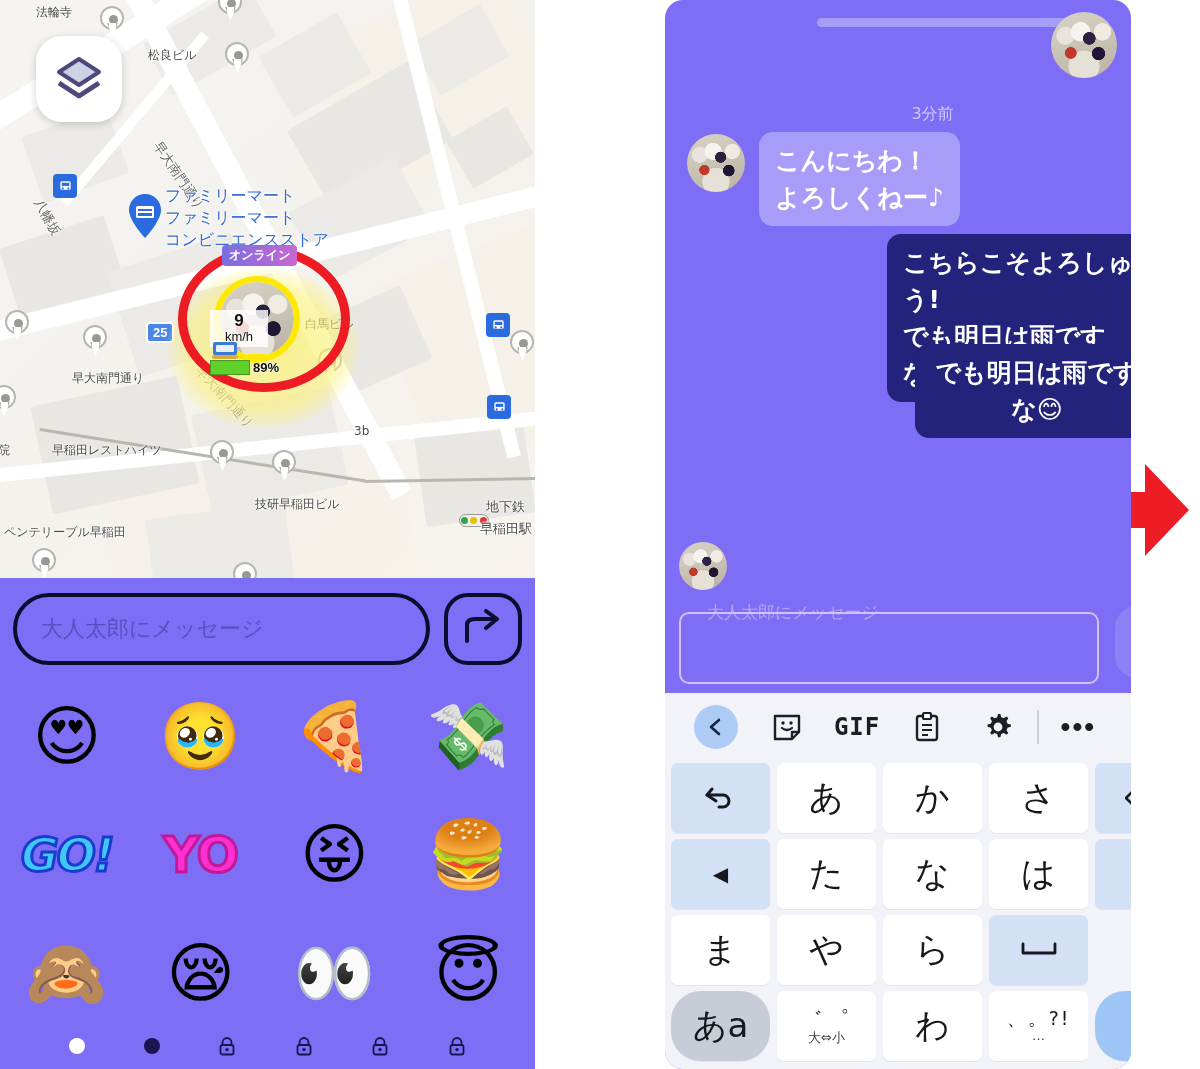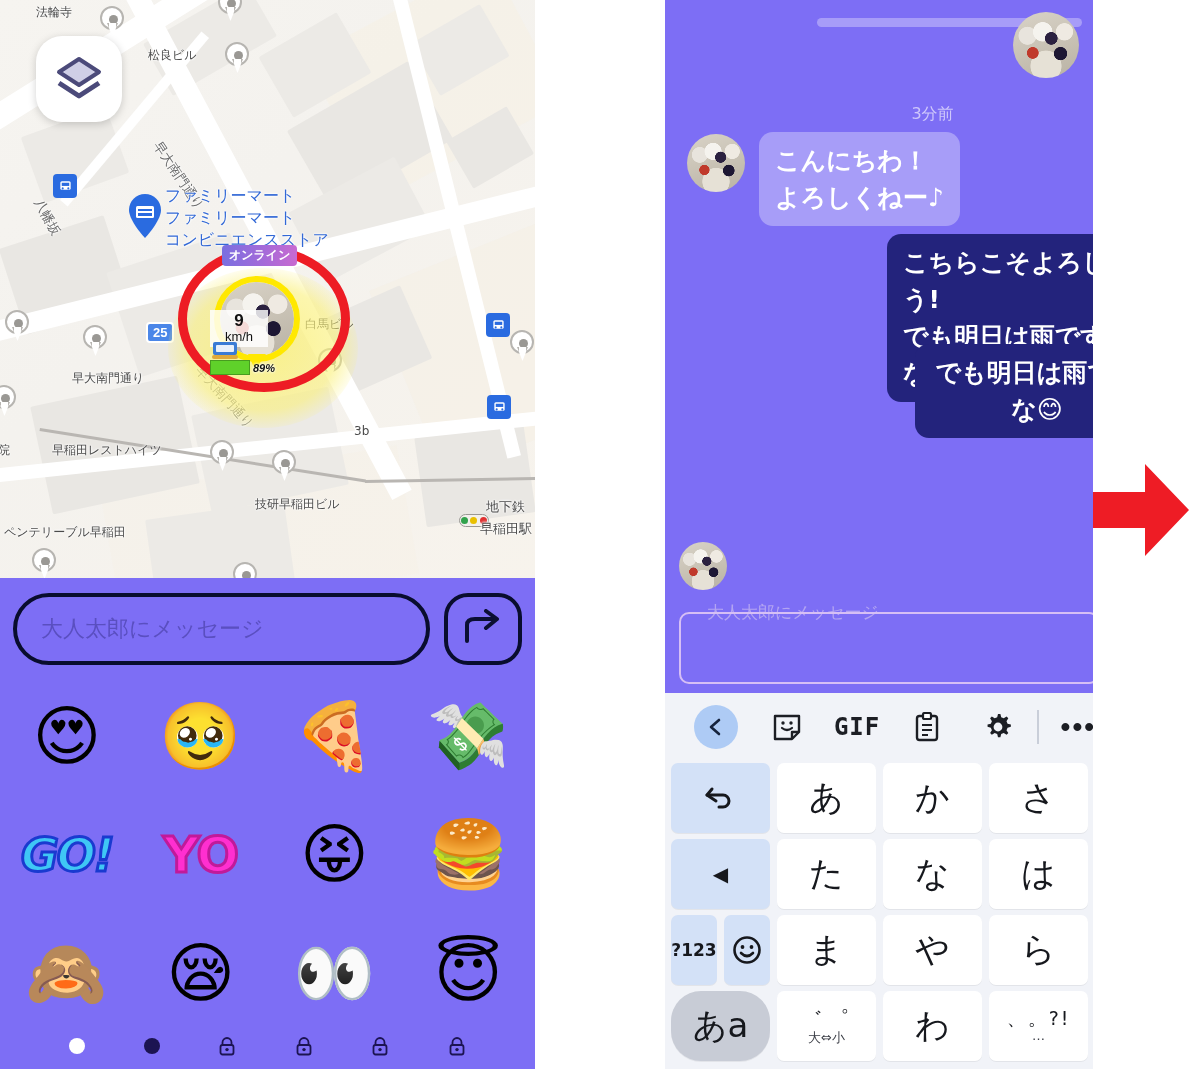--- a/index.html
+++ b/index.html
@@ -117,21 +117,21 @@
     clip-path: polygon(0 0, 100% 0, 40% 100%);
   }
   #speed-box {
     position:absolute; left:210px; top:310px; width:58px;
     background: rgba(255,255,255,0.82); text-align:center; padding:2px 0 3px 0;
   }
   #speed-box .num { font-size:17px; color:#111; font-weight:bold; line-height:18px; }
   #speed-box .unit { font-size:13px; color:#111; line-height:14px; }
   #batt-row { position:absolute; left:210px; top:360px; display:flex; align-items:center; gap:3px; }
   #batt-bar { width:40px; height:15px; background:#5fd12a; border:1px solid rgba(0,0,0,0.25); }
-  #batt-pct { font-size:11px; font-weight:bold; color:#111; text-shadow:0 0 3px #fff,0 0 3px #fff;font-style:italic; }
+  #batt-pct { font-size:13px; font-weight:bold; color:#111; text-shadow:0 0 3px #fff,0 0 3px #fff; }
   #device-icon { position:absolute; left:212px; top:340px; }
 
   
   #left-composer {
     position:absolute; left:0; top:578px; width:535px; height:491px;
     background:#7d6ef5;
   }
   #msg-row { position:absolute; left:13px; top:13px; width:509px; height:76px; display:flex; align-items:center; gap:14px;}
   #msg-input {
     flex:1; height:72px; border:4px solid #090d2e; border-radius:40px;
@@ -166,22 +166,22 @@
   .pdot.active { background:#ffffff; }
   .pdot.dark { background:#1c1452; }
   .plock svg { display:block; }
 
   
   #arrow-gap { position:absolute; left:535px; top:0; width:130px; height:1069px; background:#ffffff; }
   #big-arrow { position:absolute; left:548px; top:460px; }
 
   
   #right-panel {
-    position:absolute; left:665px; top:0; width:428px; height:1069px;
-    background:#7d6ef5; overflow:hidden;
+    position:absolute; left:665px; top:0; width:466px; height:1069px;
+    background:#7d6ef5; overflow:hidden;border-radius:18px;
   }
   #top-handle {
     position:absolute; left:152px; top:18px; width:265px; height:9px;
     background:#a79cf8; border-radius:6px;
   }
   #top-avatar {
     position:absolute; right:14px; top:12px; width:66px; height:66px; border-radius:50%;
   }
   #timestamp {
     position:absolute; left:0; top:104px; width:535px; text-align:center;
@@ -612,31 +612,20 @@
 
         <div class="kb-row">
           <div class="key fn small">◀</div>
           <div class="key">た</div>
           <div class="key">な</div>
           <div class="key">は</div>
           <div class="key fn small">▶</div>
         </div>
 
         <div class="kb-row">
-          <div class="key-row-split">
-            <div class="key fn" style="font-size:17px;font-weight:bold;">?123</div>
-            <div class="key fn">
-              <svg width="30" height="30" viewBox="0 0 30 30">
-                  <circle cx="15" cy="15" r="12.5" fill="none" stroke="#16181d" stroke-width="2.6"></circle>
-                  <circle cx="10.5" cy="12" r="1.9" fill="#16181d"></circle>
-                  <circle cx="19.5" cy="12" r="1.9" fill="#16181d"></circle>
-                  <path d="M9 18 q6 6 12 0" fill="none" stroke="#16181d" stroke-width="2.6" stroke-linecap="round"></path>
-                </svg>
-            </div>
-          </div>
           <div class="key">ま</div>
           <div class="key">や</div>
           <div class="key">ら</div>
           <div class="key fn">
             <svg width="38" height="20" viewBox="0 0 38 20">
                 <path d="M3 4 v9 h32 v-9" fill="none" stroke="#16181d" stroke-width="2.8" stroke-linecap="round" stroke-linejoin="round"></path>
               </svg>
           </div>
         </div>
 

